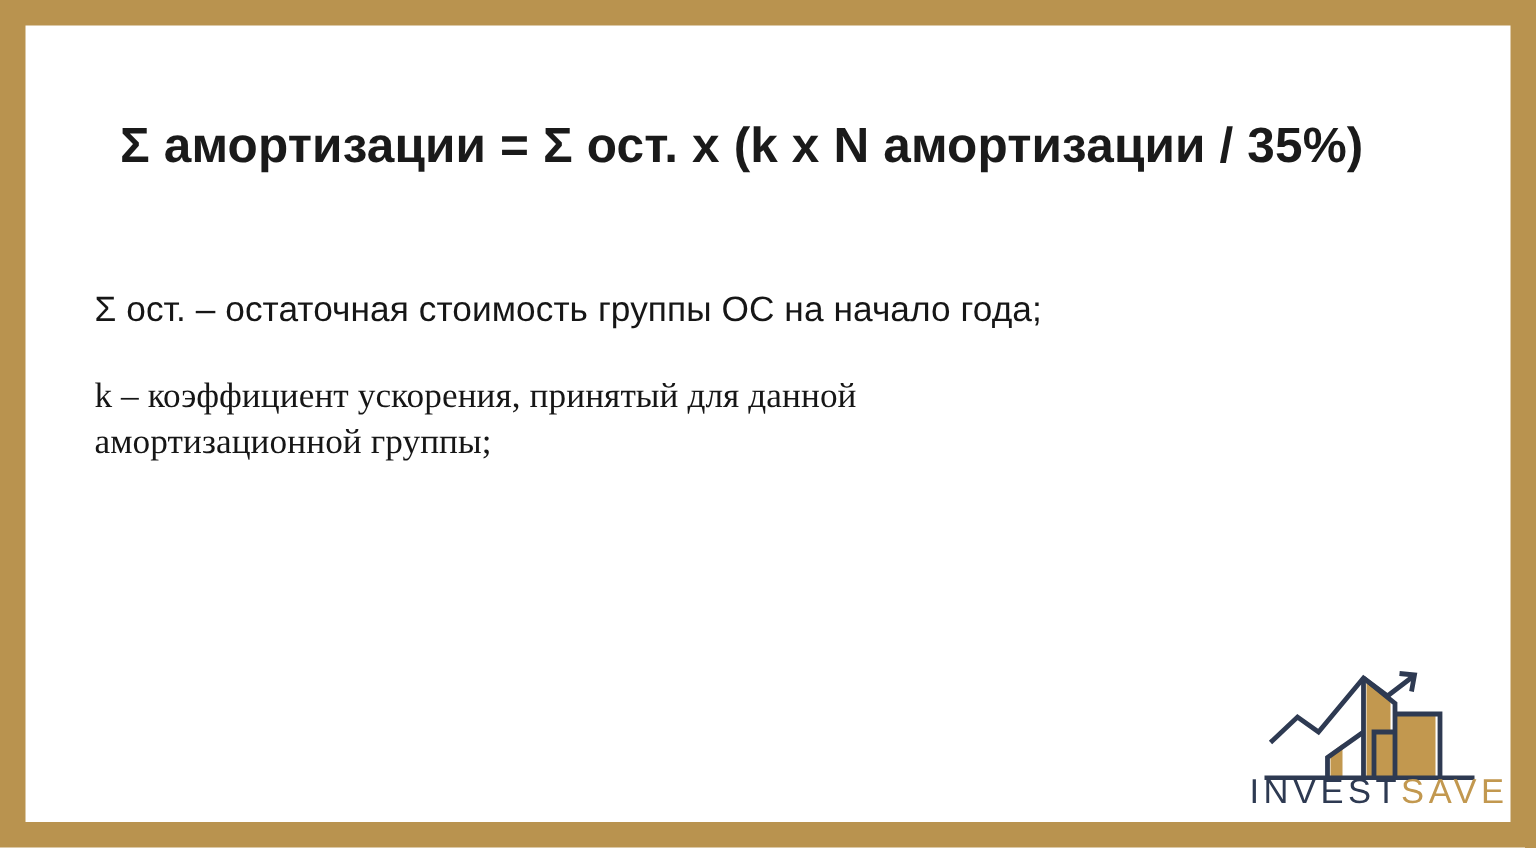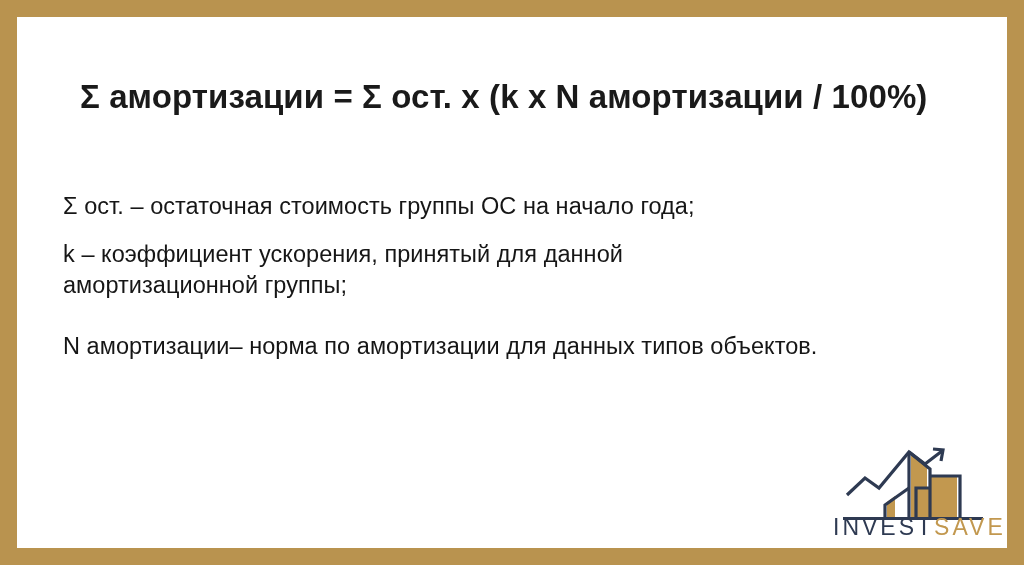--- a/index.html
+++ b/index.html
@@ -58,21 +58,21 @@
     font-family: "Liberation Sans", sans-serif;
     font-size: 23.5px;
     font-weight: normal;
     color: #161616;
     line-height: 1.32;
     letter-spacing: 0.05px;
     white-space: pre-wrap;
   }
   .def-1 { margin-top: 0px; }
   .def-2 { margin-top: 30px; }
-  .def-3 { margin-top: 17px; }
+  .def-3 { margin-top: 27px; font-family: Liberation Serif, serif; }
   .def-4 { margin-top: 30px; }
 
   
   .logo {
     position: absolute;
     left: 816px;
     top: 413px;
     width: 160px;
     height: 112px;
   }
@@ -95,27 +95,26 @@
   }
   .wm-invest { color: #2e3a52; }
   .wm-save { color: #c2984f; }
 </style>
 </head>
 <body>
 
 <div class="slide">
   <div class="slide-inner">
 
-    <div class="formula-title">Σ амортизации = Σ ост. x (k x N амортизации / 100%)</div>
+    <div class="formula-title">Σ амортизации = Σ ост. x (k x N амортизации / 35%)</div>
 
     <div class="definitions">
       <div class="def-line def-2">Σ ост. – остаточная стоимость группы ОС на начало года;</div>
       <div class="def-line def-3">k – коэффициент ускорения, принятый для данной
 амортизационной группы;</div>
-      <div class="def-line def-4">N амортизации– норма по амортизации для данных типов объектов.</div>
     </div>
 
     <div class="logo">
       <svg viewBox="0 0 160 112" xmlns="http://www.w3.org/2000/svg">
 
         <g>
           <polygon points="54,72 62,66 62,88 54,88" fill="#c2984f"></polygon>
           <polygon points="78,22 94,34 94,88 78,88" fill="#c2984f"></polygon>
           <polygon points="98,46 124,46 124,88 98,88" fill="#c2984f"></polygon>
           <polygon points="84,58 96,58 96,88 84,88" fill="#c2984f"></polygon>

